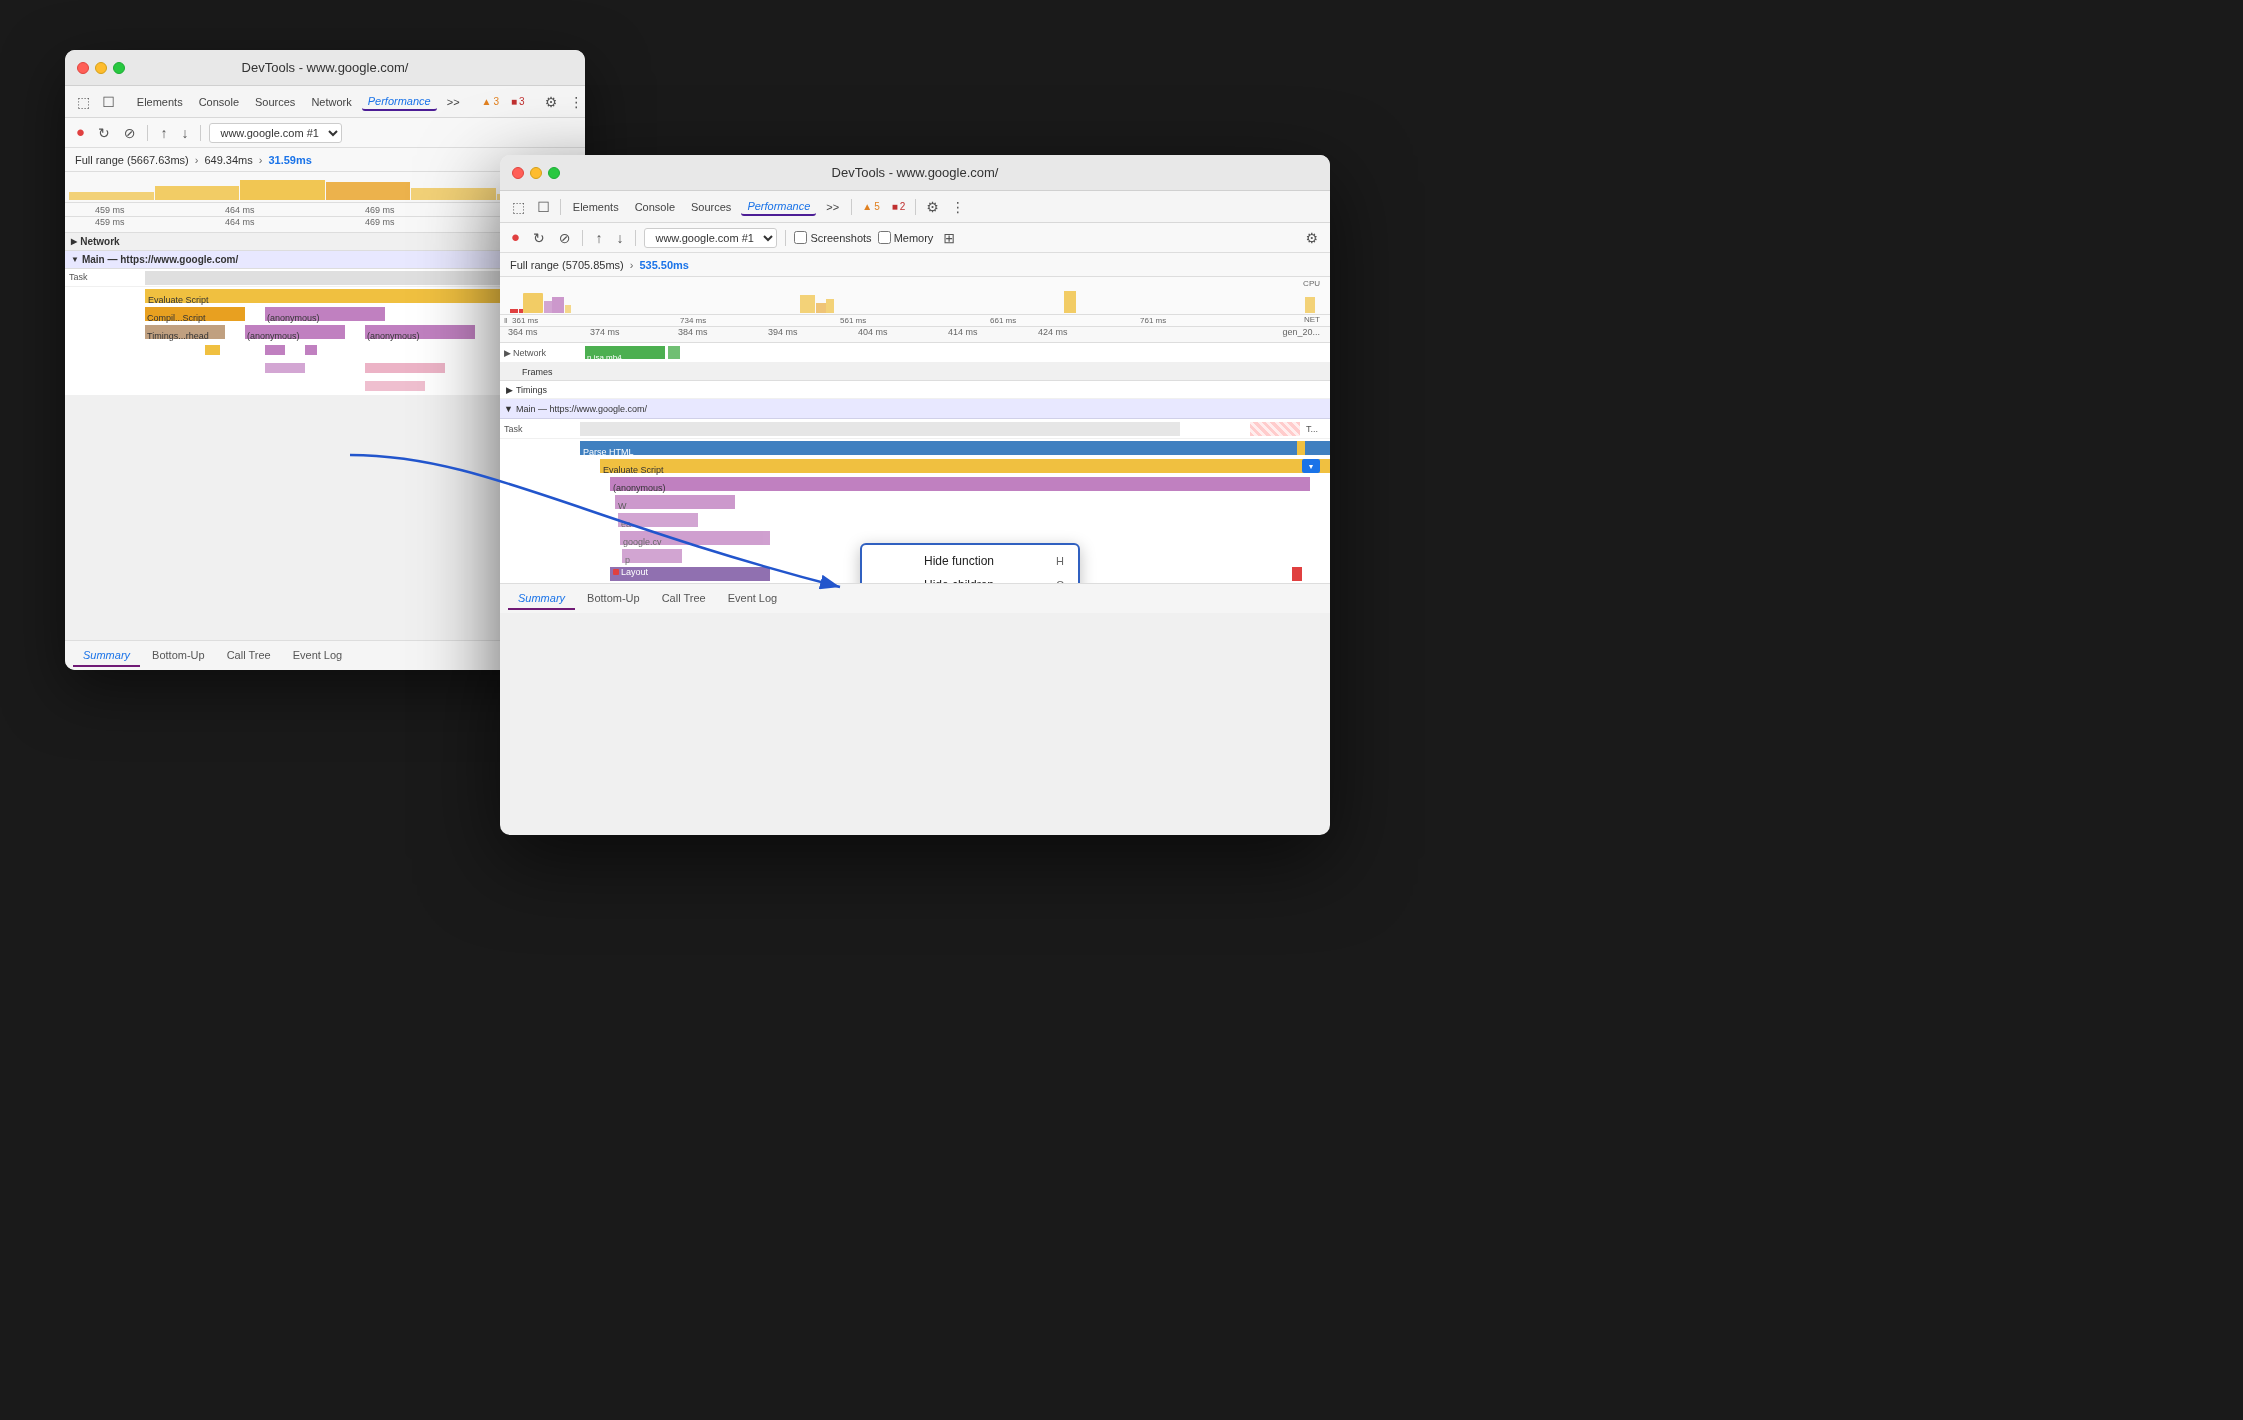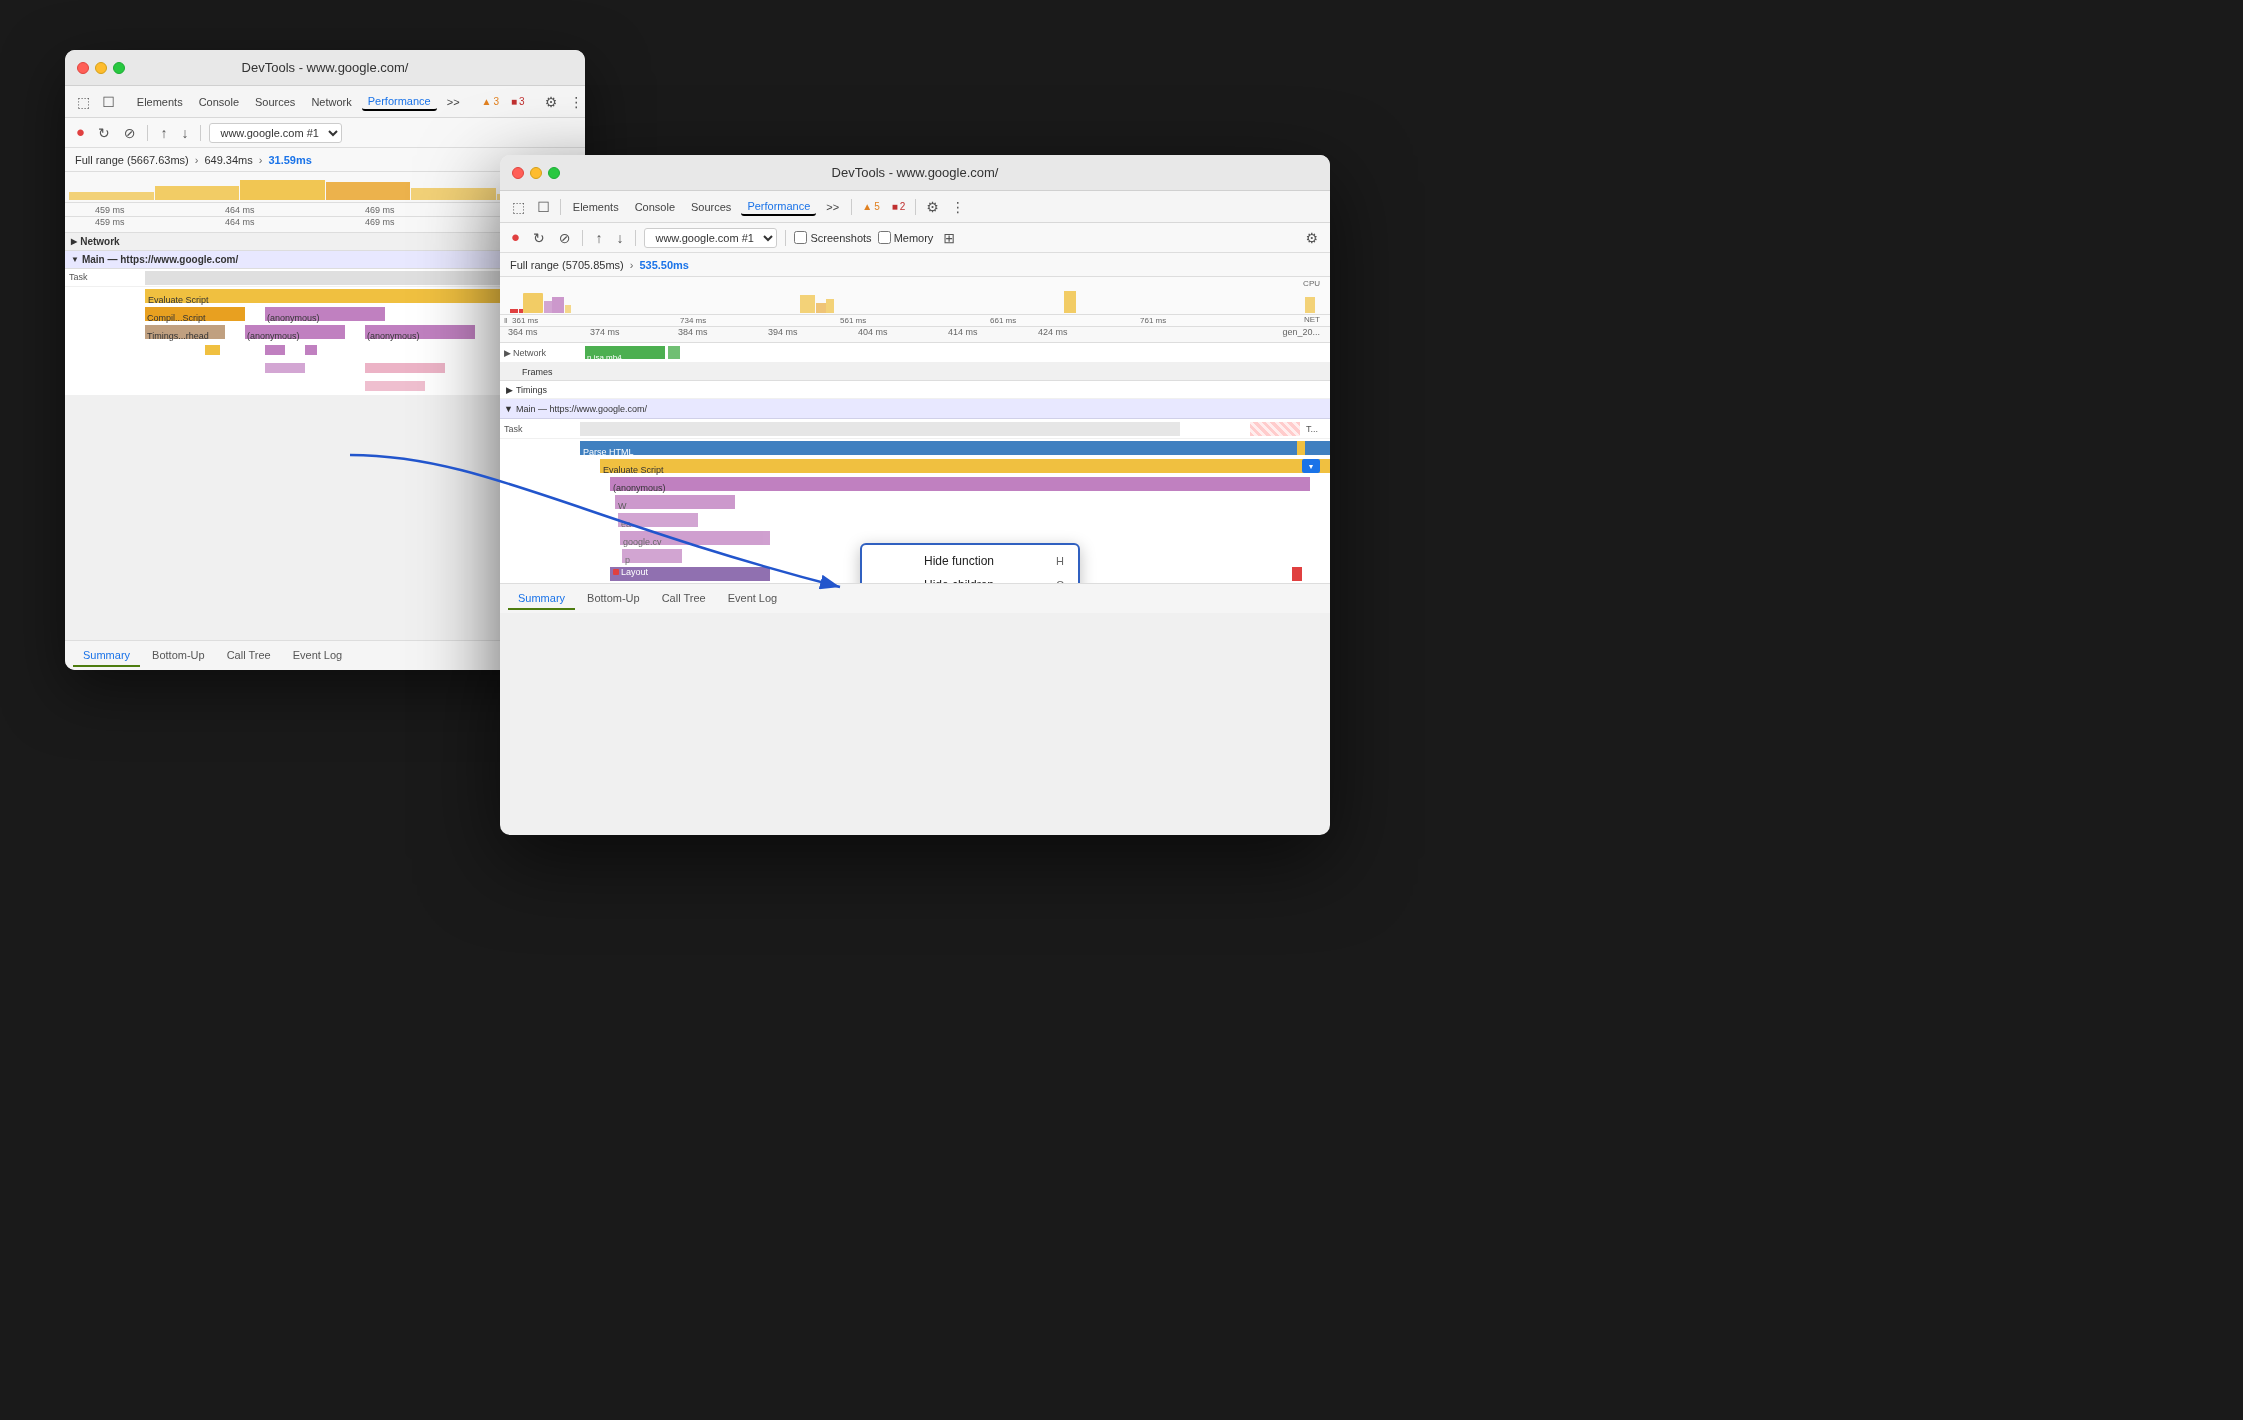--- a/index.html
+++ b/index.html
@@ -81,21 +81,21 @@
     }
 
     .toolbar-btn {
       font-size: 11px;
       color: #444;
       padding: 2px 6px;
       cursor: pointer;
       border-radius: 3px;
       white-space: nowrap;
     }
-    .toolbar-btn.active { color: #1a73e8; border-bottom: 2px solid #000000; }
+    .toolbar-btn.active { color: #1a73e8; border-bottom: 2px solid #4c1d95; font-style: italic; }
 
     .toolbar-sep {
       width: 1px;
       height: 16px;
       background: #ccc;
       margin: 0 2px;
     }
 
     
     .rec-toolbar {
@@ -160,21 +160,21 @@
       padding: 0 8px;
       gap: 2px;
     }
     .bottom-tab {
       font-size: 11px;
       padding: 4px 10px;
       cursor: pointer;
       color: #555;
       border-bottom: 2px solid transparent;
     }
-    .bottom-tab.active { color: #1a73e8; border-bottom: 2px solid #4d7c0f; }
+    .bottom-tab.active { color: #1a73e8; border-bottom: 2px solid #701a75; font-style: italic; }
 
     
     .context-menu {
       position: absolute;
       background: white;
       border: 2px solid #3060c0;
       border-radius: 6px;
       box-shadow: 0 4px 16px rgba(0,0,0,0.25);
       padding: 4px 0;
       min-width: 220px;

